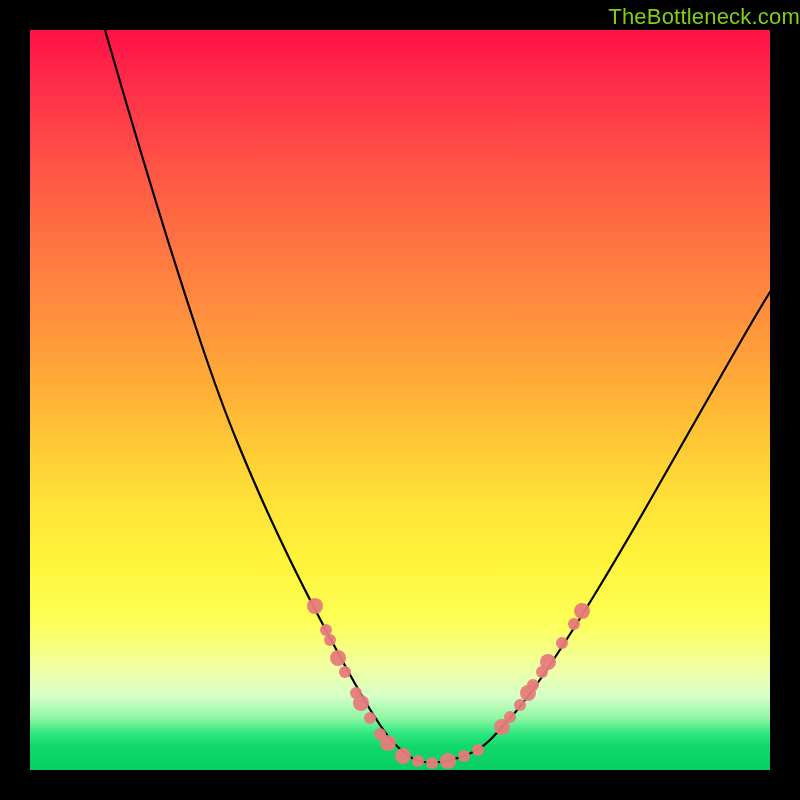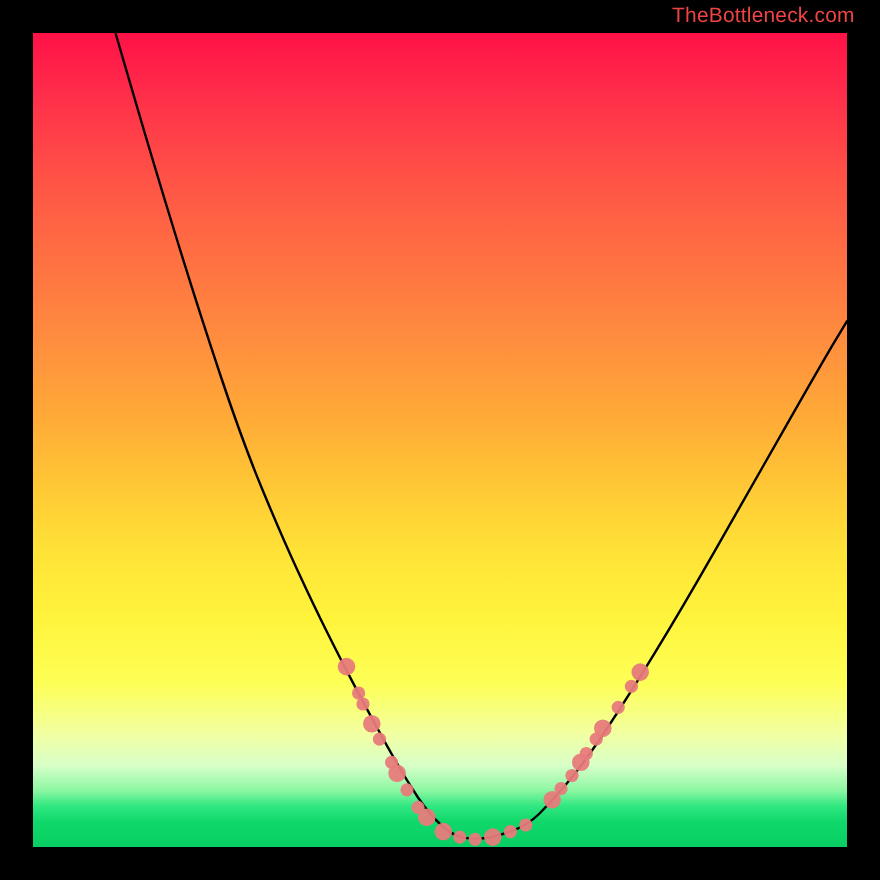--- a/index.html
+++ b/index.html
@@ -42,23 +42,23 @@
       #d7ffc8 90%,
       #8ef7a3 93%,
       #2fe780 95%,
       #0fd76a 97%,
       #08cf62 100%
     );
   }
   .watermark {
     position: absolute;
     top: 4px;
-    right: 23px;
-    color: #ef4444;
-    font-size: 19px;
+    right: 0;
+    color: #84cc16;
+    font-size: 22px;
     letter-spacing: 0.2px;
     user-select: none;
   }
   svg.curve {
     position: absolute;
     left: 0;
     top: 0;
     width: 740px;
     height: 740px;
     overflow: visible;

